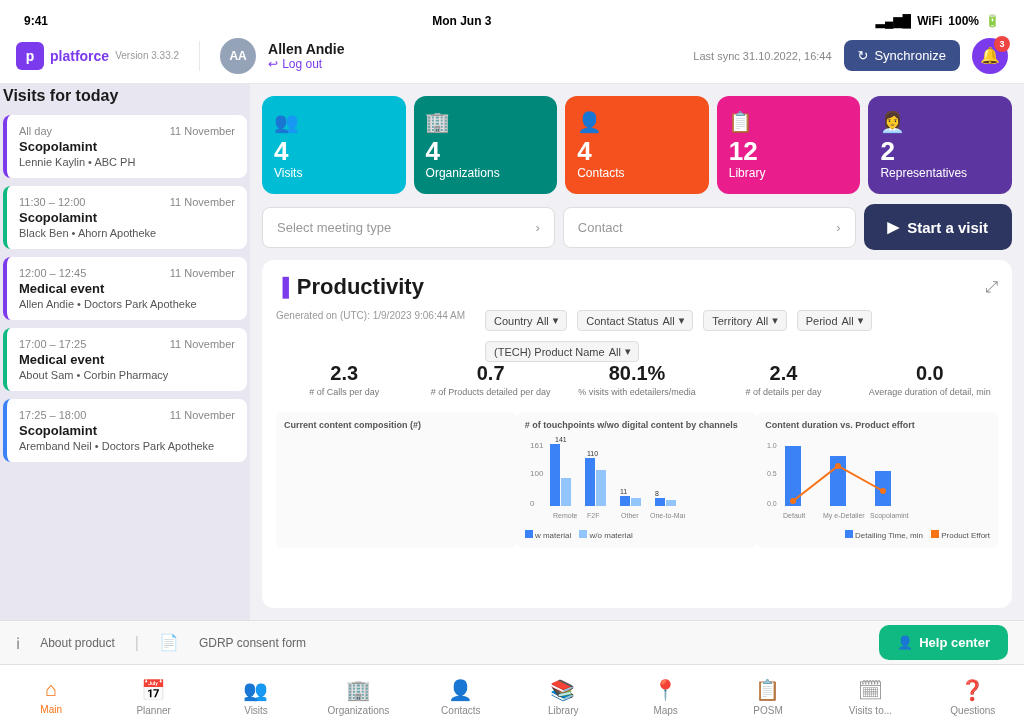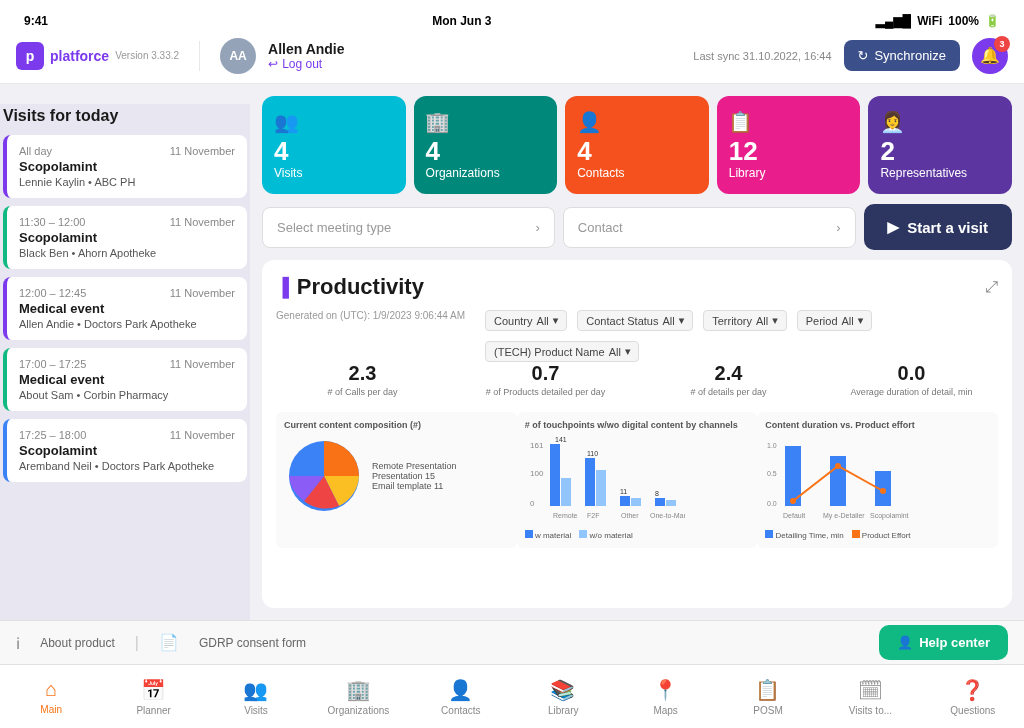--- a/index.html
+++ b/index.html
@@ -23,21 +23,21 @@
     .header-right { margin-left: auto; display: flex; align-items: center; gap: 12px; }
     .sync-info { font-size: 11px; color: #888; }
     .sync-btn { background: #3b4f8a; color: white; border: none; border-radius: 8px; padding: 8px 14px; font-size: 13px; cursor: pointer; display: flex; align-items: center; gap: 6px; }
     .notif-btn { width: 36px; height: 36px; background: #7c3aed; border-radius: 50%; display: flex; align-items: center; justify-content: center; position: relative; cursor: pointer; }
     .notif-badge { position: absolute; top: -2px; right: -2px; background: #ef4444; color: white; border-radius: 50%; width: 16px; height: 16px; font-size: 9px; display: flex; align-items: center; justify-content: center; font-weight: 700; }
 
     
     .main-content { display: flex; height: calc(728px - 28px - 56px - 64px - 44px); }
 
     
-    .sidebar { width: 250px; background: #e8e6f0; padding: 3px; overflow-y: auto; margin-top: 20px; }
+    .sidebar { width: 250px; background: #e8e6f0; padding: 3px; overflow-y: auto; }
     .sidebar-title { font-size: 16px; font-weight: 700; color: #1a1a1a; margin-bottom: 10px; }
     .visit-item { background: white; border-radius: 8px; padding: 10px 12px; margin-bottom: 8px; border-left: 4px solid #7c3aed; }
     .visit-meta { display: flex; justify-content: space-between; font-size: 11px; color: #888; margin-bottom: 2px; }
     .visit-title { font-size: 13px; font-weight: 700; color: #1a1a1a; }
     .visit-person { font-size: 11px; color: #555; margin-top: 2px; }
 
     
     .right-panel { flex: 1; padding: 12px; display: flex; flex-direction: column; gap: 10px; overflow-y: auto; }
 
     
@@ -282,48 +282,37 @@
       <div class="metrics-row">
         <div class="metric-item">
           <div class="metric-value">2.3</div>
           <div class="metric-label"># of Calls per day</div>
         </div>
         <div class="metric-item">
           <div class="metric-value">0.7</div>
           <div class="metric-label"># of Products detailed per day</div>
         </div>
         <div class="metric-item">
+          <div class="metric-value">80.1%</div>
+          <div class="metric-label">% visits with edetailers/media</div>
+        </div>
+        <div class="metric-item">
           <div class="metric-value">2.4</div>
           <div class="metric-label"># of details per day</div>
         </div>
         <div class="metric-item">
           <div class="metric-value">0.0</div>
           <div class="metric-label">Average duration of detail, min</div>
         </div>
       </div>
 
       <div class="charts-row">
 
         <div class="chart-box">
           <div class="chart-title">Current content composition (#)</div>
-          <div style="display:flex;align-items:center;gap:8px;">
-            <svg width="80" height="80" viewBox="0 0 80 80">
-
-              <circle cx="40" cy="40" r="35" fill="#3b82f6"></circle>
-              <path d="M40,40 L40,5 A35,35 0 0,1 75,40 Z" fill="#f97316"></path>
-              <path d="M40,40 L75,40 A35,35 0 0,1 55,70 Z" fill="#fbbf24"></path>
-              <path d="M40,40 L55,70 A35,35 0 0,1 20,65 Z" fill="#ef4444"></path>
-              <path d="M40,40 L20,65 A35,35 0 0,1 5,40 Z" fill="#8b5cf6"></path>
-            </svg>
-            <div style="font-size:9px;color:#555;">
-              <div>Remote Presentation</div>
-              <div>Presentation 15</div>
-              <div>Email template 11</div>
-            </div>
-          </div>
         </div>
 
         <div class="chart-box">
           <div class="chart-title"># of touchpoints w/wo digital content by channels</div>
           <svg width="160" height="90" viewBox="0 0 160 90">
 
             <text x="5" y="12" font-size="8" fill="#888">161</text>
             <text x="5" y="40" font-size="8" fill="#888">100</text>
             <text x="5" y="70" font-size="8" fill="#888">0</text>
 
@@ -367,21 +356,21 @@
 
             <polyline points="28,65 73,30 118,55" stroke="#f97316" stroke-width="2" fill="none"></polyline>
             <circle cx="28" cy="65" r="3" fill="#f97316"></circle>
             <circle cx="73" cy="30" r="3" fill="#f97316"></circle>
             <circle cx="118" cy="55" r="3" fill="#f97316"></circle>
 
             <text x="18" y="82" font-size="7" fill="#888">Default</text>
             <text x="58" y="82" font-size="7" fill="#888">My e-Detailer</text>
             <text x="105" y="82" font-size="7" fill="#888">Scopolamint</text>
           </svg>
-          <div style="display:flex;gap:8px;font-size:8px;color:#555;">
+          <div style="display:flex;gap:8px;font-size:8px;color:#555;justify-content:flex-end;">
             <span><span style="background:#3b82f6;width:8px;height:8px;display:inline-block;"></span> Detailing Time, min</span>
             <span><span style="background:#f97316;width:8px;height:8px;display:inline-block;"></span> Product Effort</span>
           </div>
         </div>
 
       </div>
     </div>
 
   </div>
 </div>

